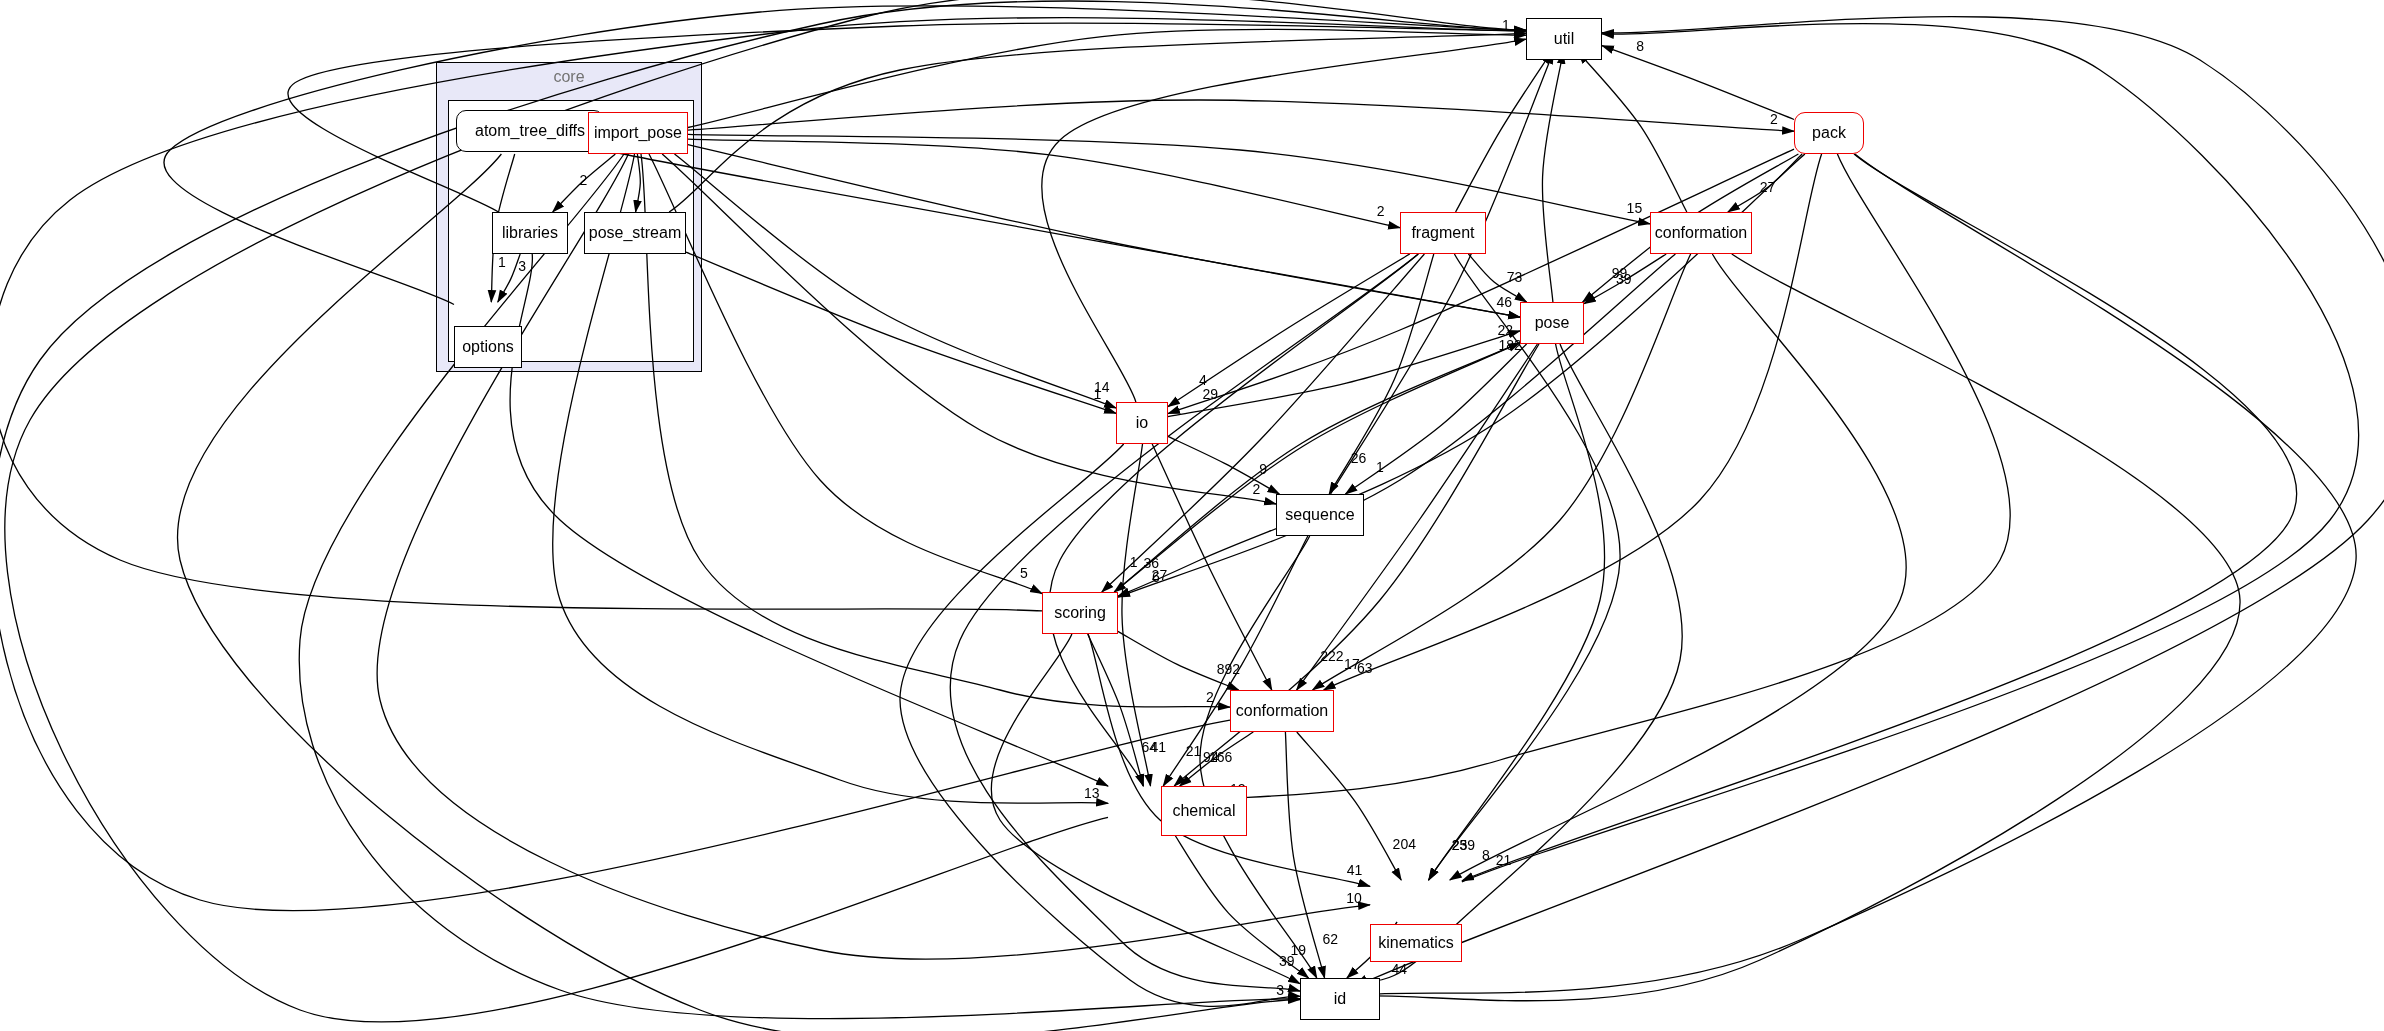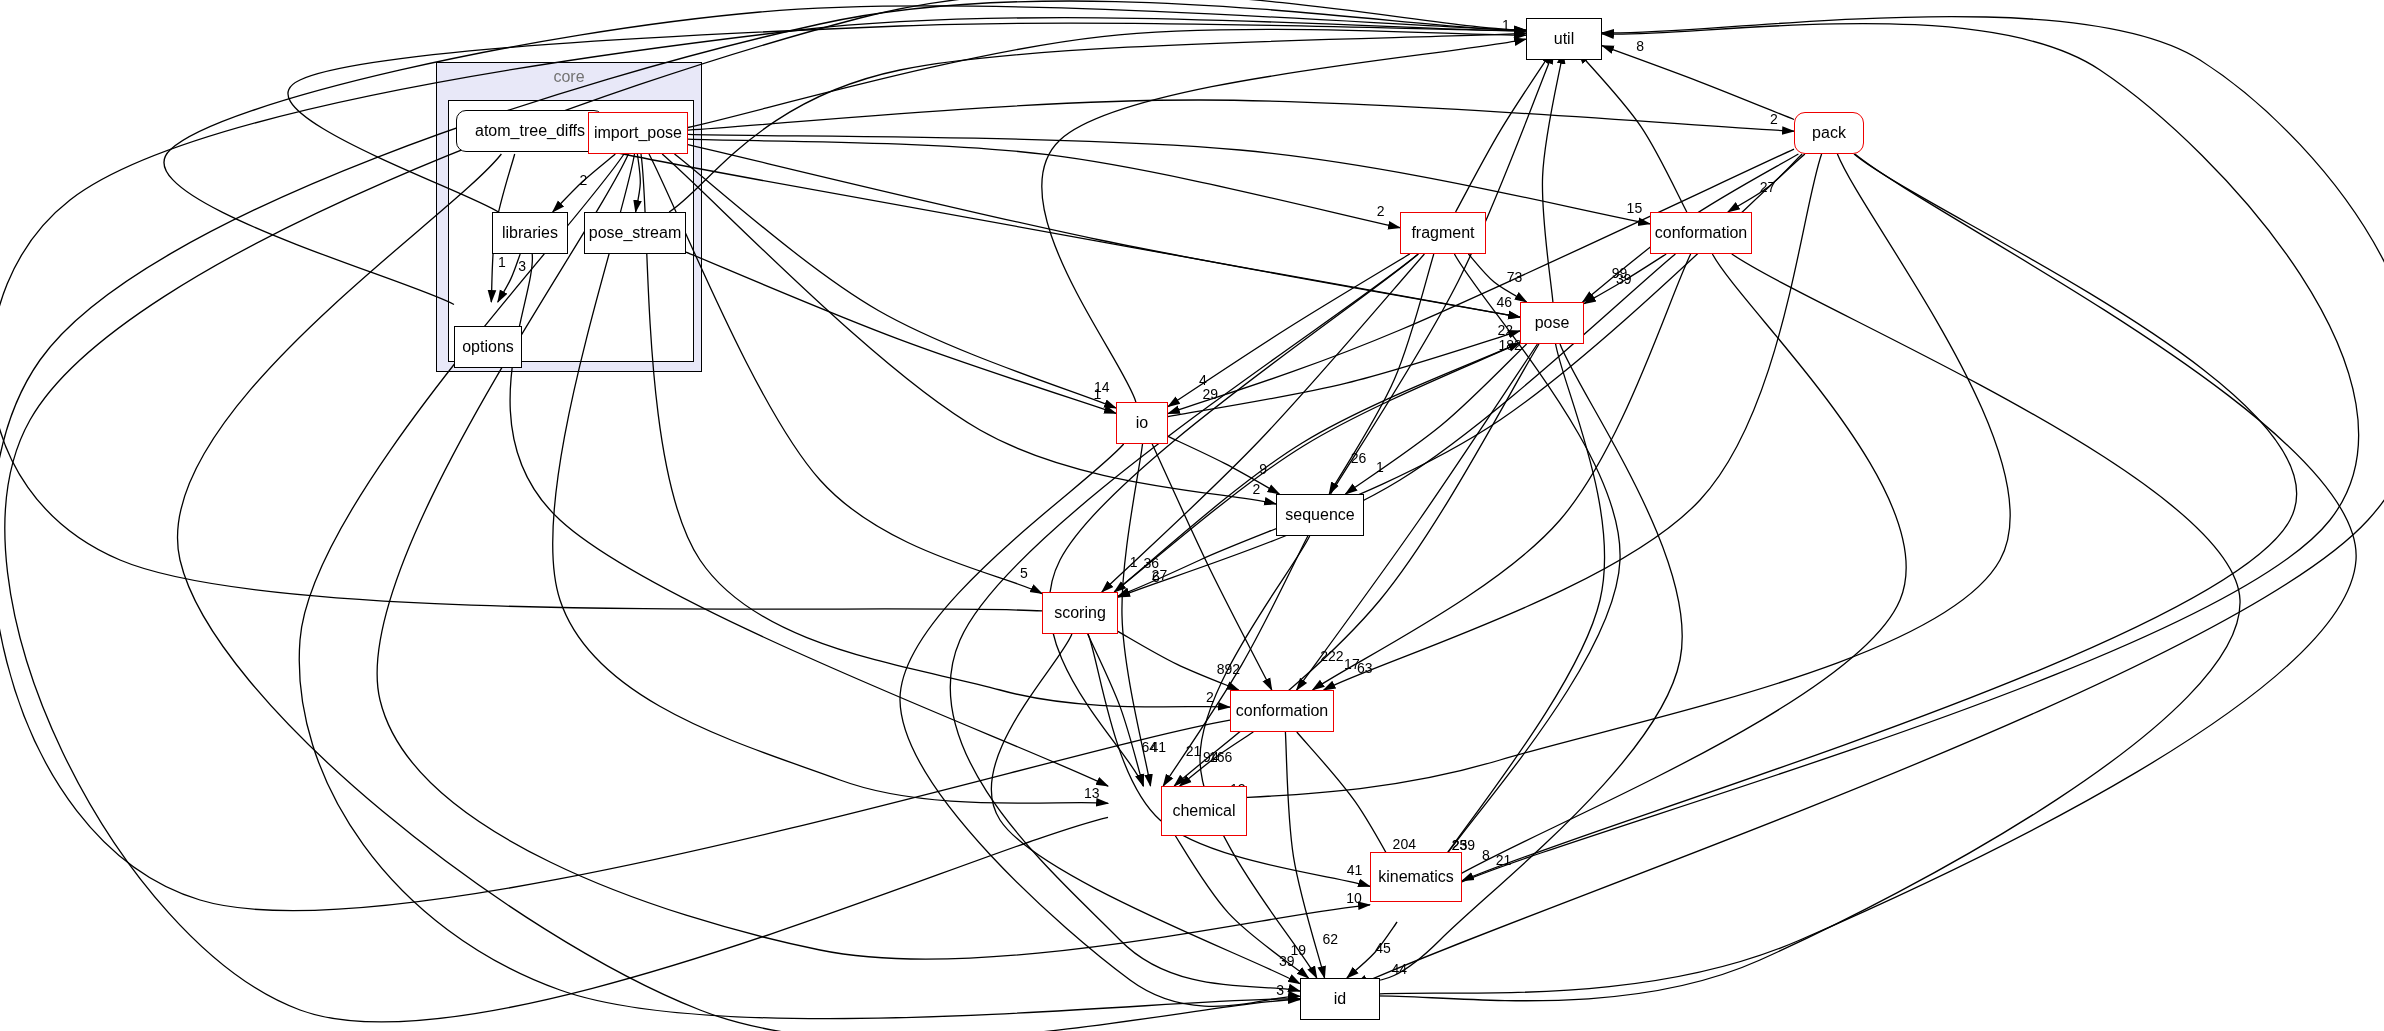--- a/index.html
+++ b/index.html
@@ -229,17 +229,17 @@
       <div class="node" style="left: 454px; top: 302px; width: 68px; height: 42px; margin-top: 24px;">options</div>
       <div class="node red" style="left: 1794px; top: 112px; width: 70px; height: 42px; border-radius: 11px;">pack</div>
       <div class="node red" style="left: 1400px; top: 212px; width: 86px; height: 42px;">fragment</div>
       <div class="node red" style="left: 1650px; top: 212px; width: 102px; height: 42px;">conformation</div>
       <div class="node red" style="left: 1520px; top: 302px; width: 64px; height: 42px;">pose</div>
       <div class="node red" style="left: 1116px; top: 402px; width: 52px; height: 42px;">io</div>
       <div class="node" style="left: 1276px; top: 494px; width: 88px; height: 42px;">sequence</div>
       <div class="node red" style="left: 1042px; top: 592px; width: 76px; height: 42px;">scoring</div>
       <div class="node red" style="left: 1230px; top: 690px; width: 104px; height: 42px;">conformation</div>
       <div class="node red" style="left: 1161px; top: 786px; width: 86px; height: 50px;">chemical</div>
-      <div class="node red" style="left: 1370px; top: 852px; width: 92px; height: 50px;">kinematics</div>
+      <div class="node red" style="left: 1370px; top: 924px; width: 92px; height: 38px;">kinematics</div>
       <div class="node" style="left: 1300px; top: 978px; width: 80px; height: 42px;">id</div>
     </div>
 
 </div>
 
 </body></html>

